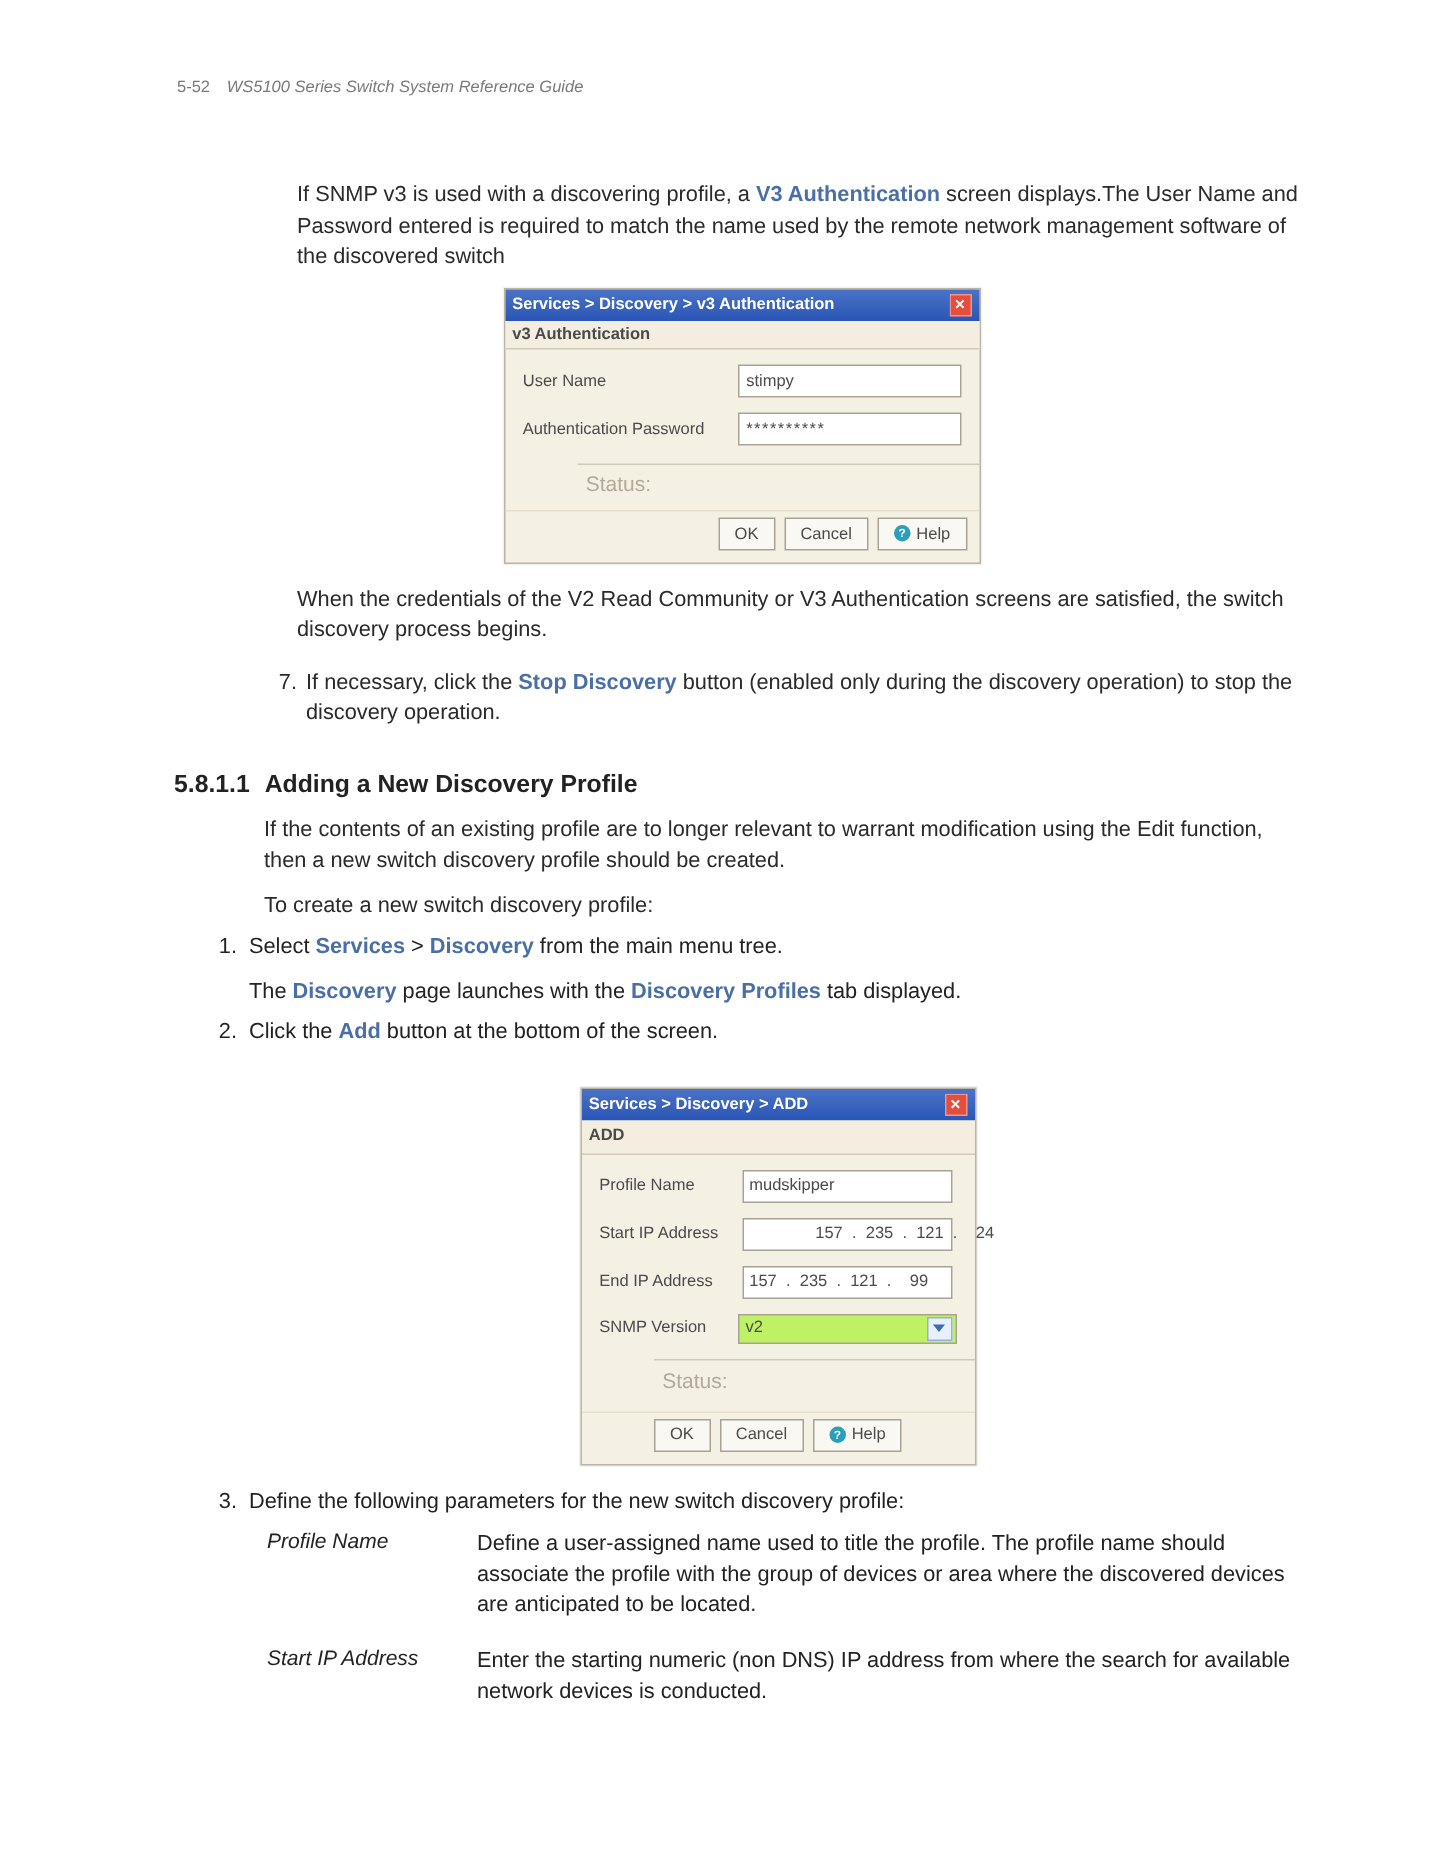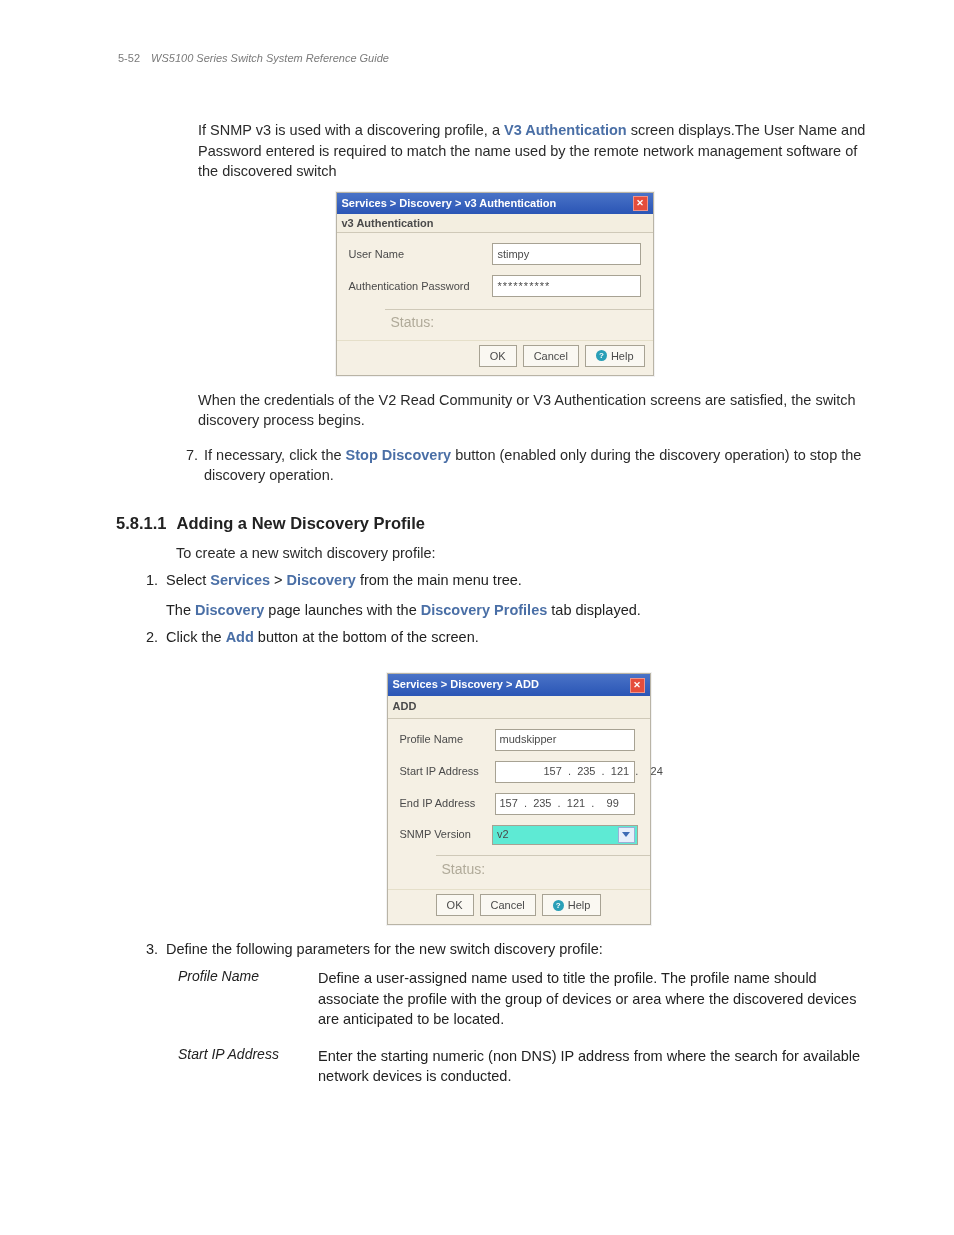--- a/index.html
+++ b/index.html
@@ -81,21 +81,21 @@
     display:flex;
     align-items:center;
     box-sizing:content-box;
   }
   .txtin.user { width:140px; }
   .txtin.pass { width:140px; letter-spacing:1px;}
   .txtin.ip   { width:130px; }
   .txtin.short{ width:130px;}
   .selectbox {
     display:flex; align-items:center; justify-content:space-between;
-    width:141px; border:1px solid #a7a293; background:#5eead4;
+    width:141px; border:1px solid #a7a293; background:#bef264;
     height:18px; font-size:11px; padding:0 2px 0 4px;
   }
   .selectbox .chev{
     width:15px; height:14px; border:1px solid #9ab0d8; background:#e7f0fb;
     display:flex; align-items:center; justify-content:center;
   }
   .chev::before{
     content:""; display:block; border-left:4px solid transparent;
     border-right:4px solid transparent; border-top:5px solid #3e6db5;
   }
@@ -191,20 +191,21 @@
     <div style="flex:1;">
       <span>If necessary, click the </span><span class="bold-link">Stop Discovery</span><span> button (enabled only during the discovery operation) to stop the discovery operation.</span>
     </div>
   </div>
 
   <div class="section-heading">
     <span>5.8.1.1</span>
     <span>Adding a New Discovery Profile</span>
   </div>
 
+  <div class="body-text" style="margin-left:58px;">If the contents of an existing profile are to longer relevant to warrant modification using the Edit function, then a new switch discovery profile should be created.</div>
   <div class="body-text" style="margin-left:58px; margin-top:10px;">To create a new switch discovery profile:</div>
 
   <ol class="instr" start="1">
     <li>
       <span>Select </span><span class="bold-link">Services</span><span> &gt; </span><span class="bold-link">Discovery</span><span> from the main menu tree.</span>
       <div class="sub">
         <span>The </span><span class="bold-link">Discovery</span><span> page launches with the </span><span class="bold-link">Discovery Profiles</span><span> tab displayed.</span>
       </div>
     </li>
     <li>

